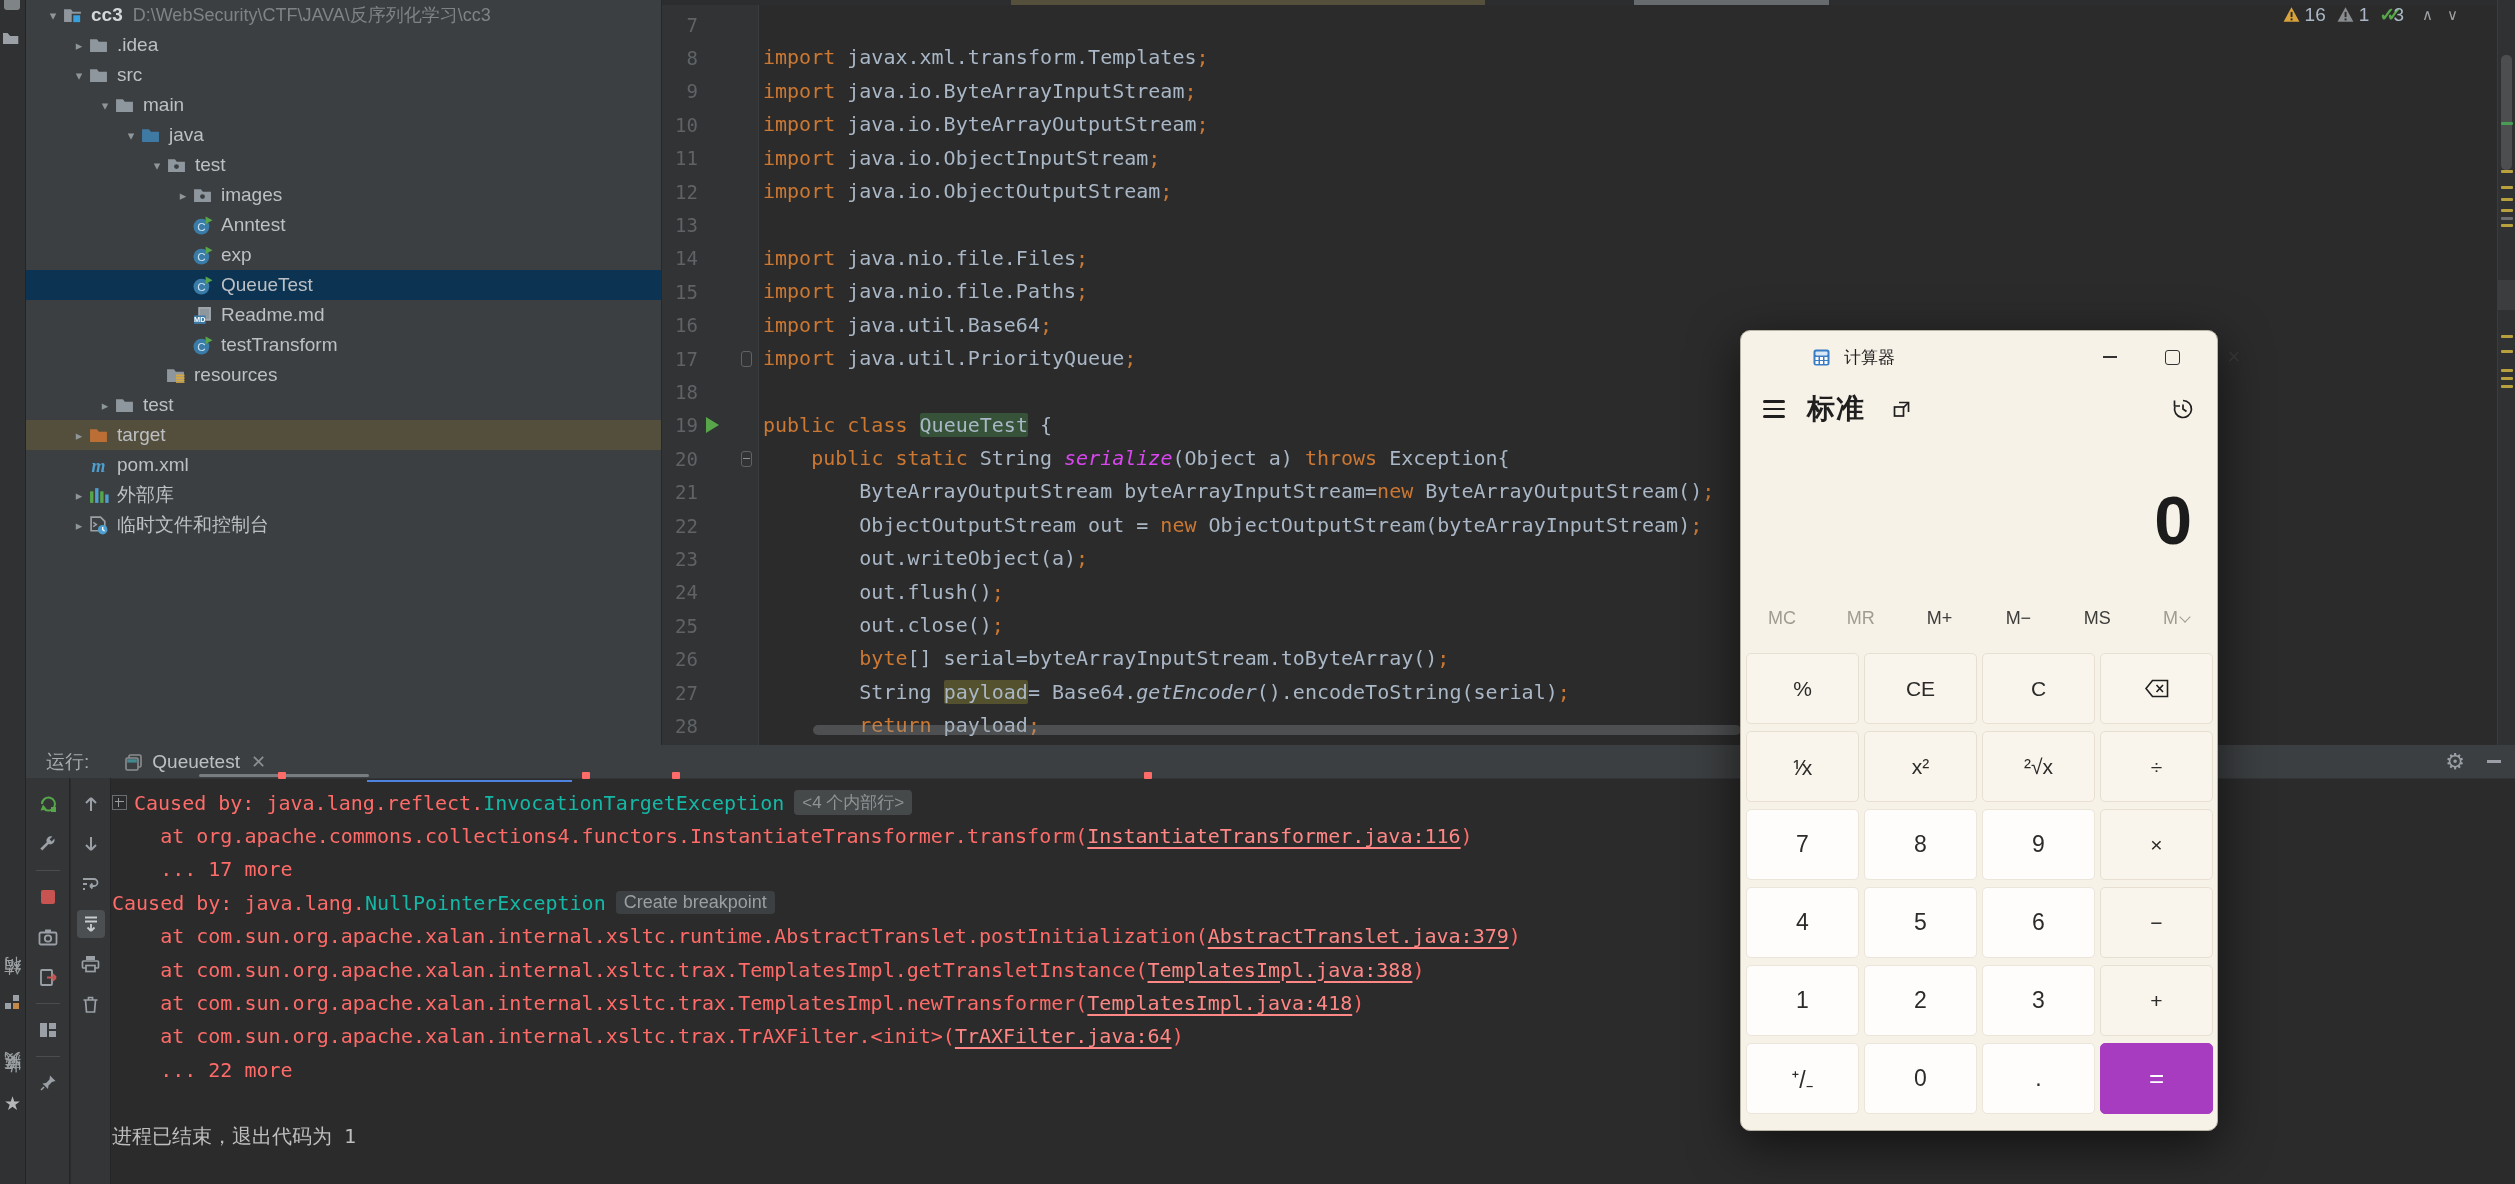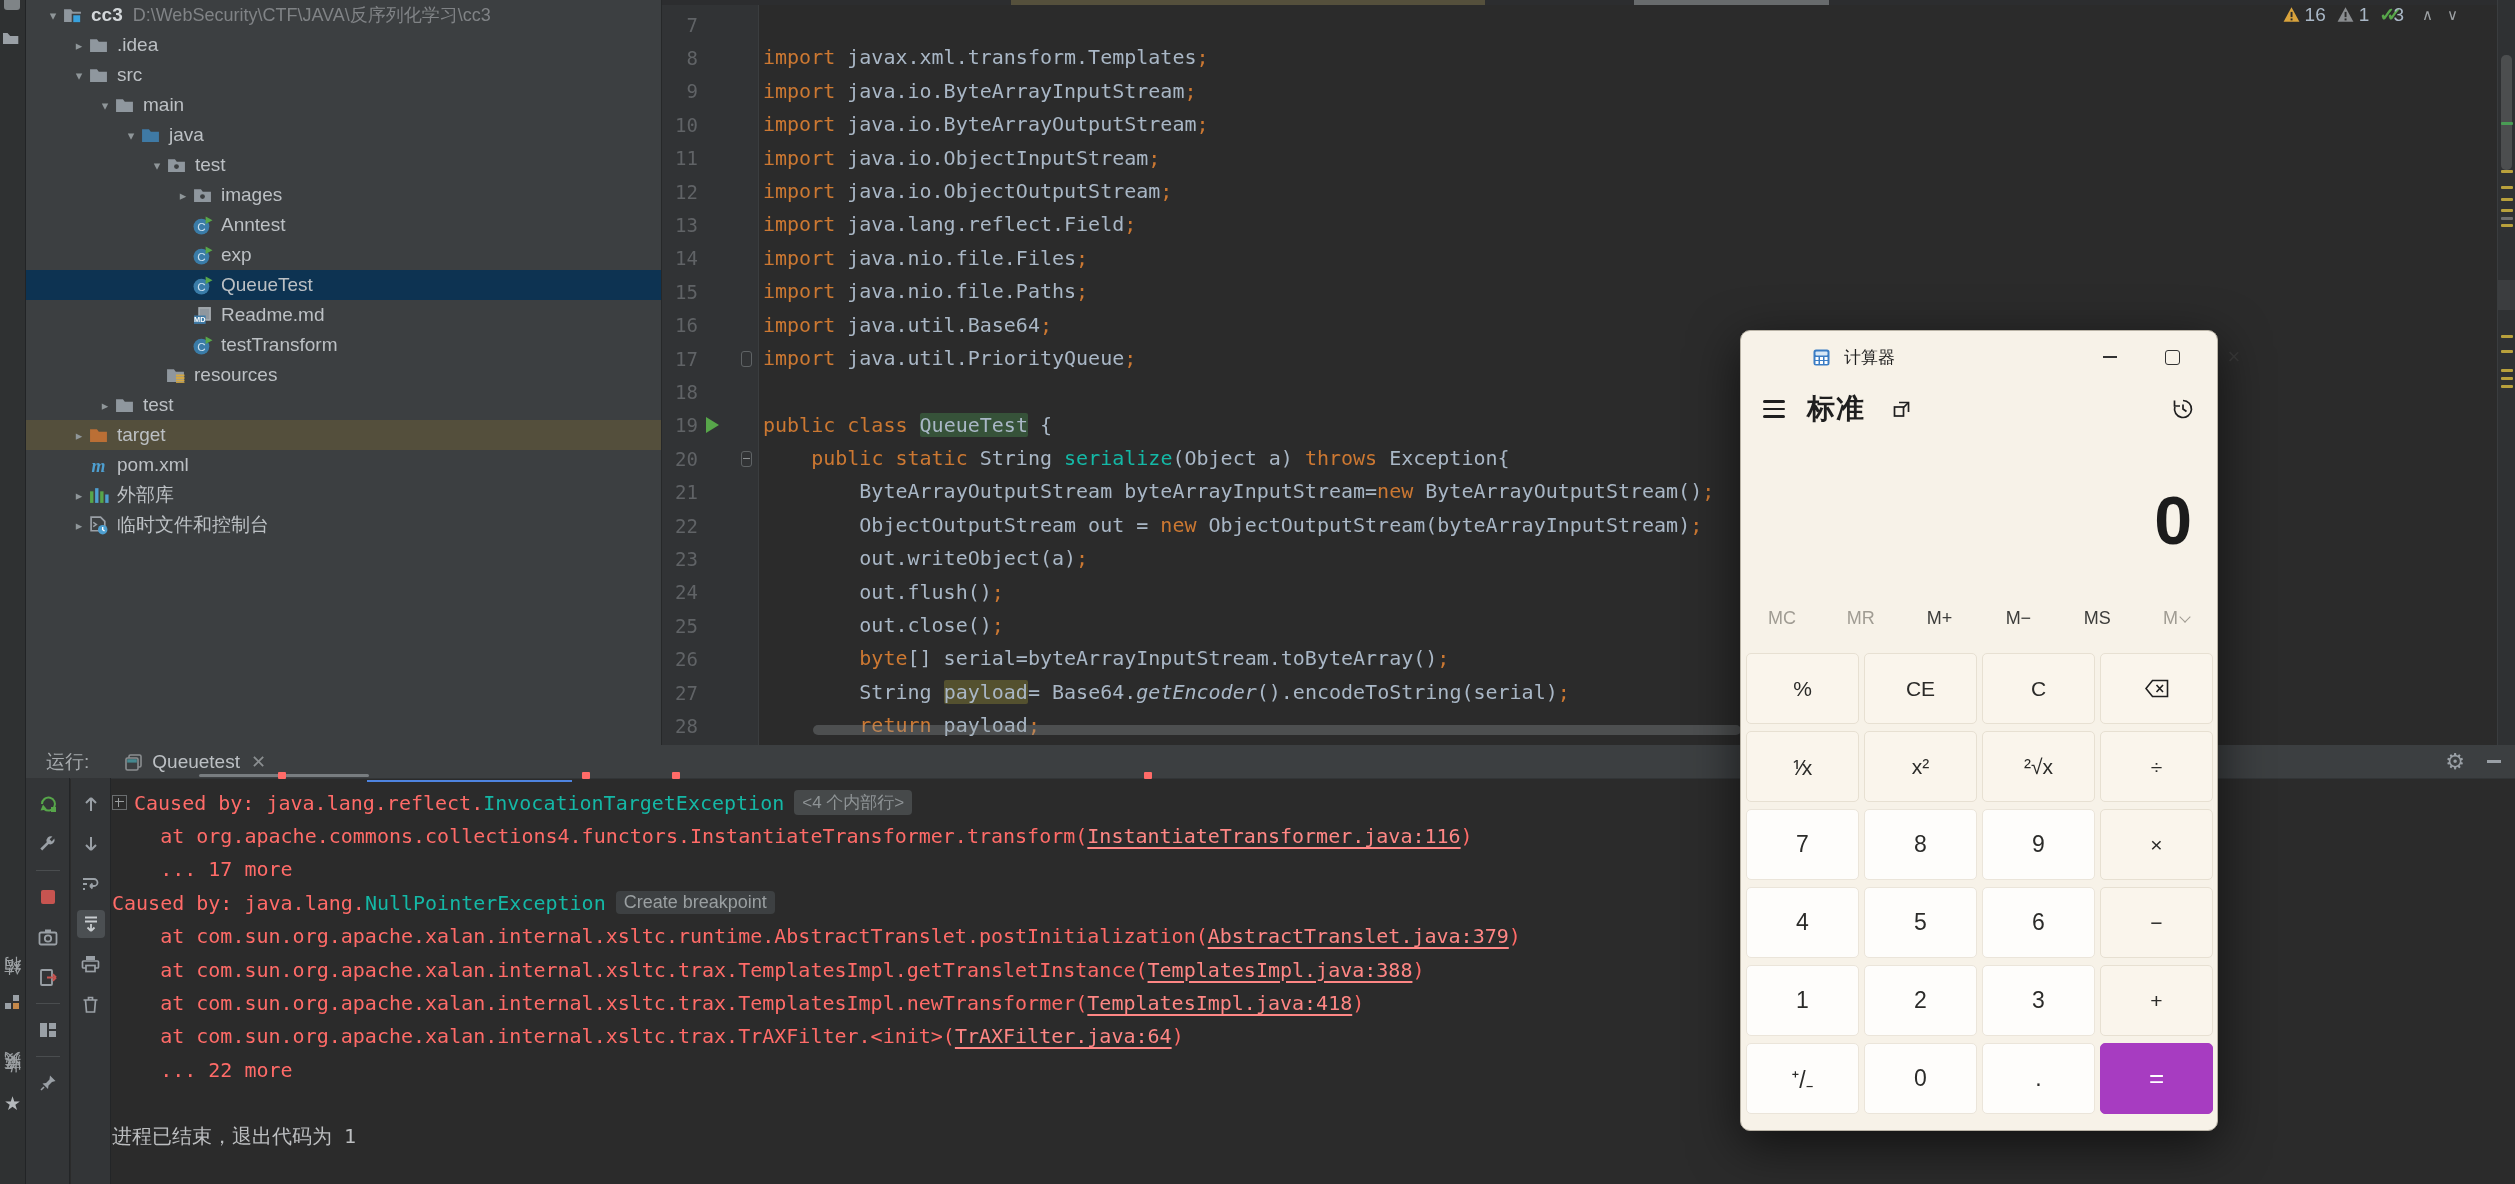--- a/index.html
+++ b/index.html
@@ -26,21 +26,21 @@
   .tabbar-remnant .seg-brown{position:absolute;left:349px;width:474px;top:0;height:5px;background:#55503c;}
   .tabbar-remnant .seg-grey{position:absolute;left:972px;width:195px;top:0;height:5px;background:#686b6d;}
   .gutter-bg{position:absolute;left:0;top:5px;width:96px;height:740px;background:#313335;border-right:1px solid #3a3d3f;}
   .code-rows{position:absolute;left:0;top:8px;width:100%;}
   .crow{height:33.4px;display:flex;align-items:center;}
   .crow .lnum{width:36px;flex:0 0 36px;text-align:right;color:#606366;font:19px "DejaVu Sans Mono",monospace;}
   .crow .gut{width:60px;flex:0 0 60px;position:relative;height:100%;}
   .crow pre{margin:0 0 0 5px;font:20px/33.4px "DejaVu Sans Mono",monospace;color:#a9b7c6;}
   .tok-k{color:#cc7832;}
   .tok-s{color:#cc7832;}
-  .tok-m{color:#14b8a6;}
+  .tok-m{color:#d946ef;font-style:italic;}
   .tok-cls{background:#365239;border-radius:2px;}
   .tok-hl{background:#54512f;border-radius:2px;}
   .tok-it{font-style:italic;}
   .run-arrow{position:absolute;left:8px;top:8px;width:0;height:0;border-left:13px solid #57a64a;border-top:8px solid transparent;border-bottom:8px solid transparent;}
   .fold-mark{position:absolute;right:6px;top:9px;width:9px;height:14px;border:1px solid #5f6365;border-radius:3px;}
   .fold-mark.minus::after{content:"";position:absolute;left:1px;right:1px;top:6px;height:1px;background:#8a8e90;}
   .hscroll{position:absolute;left:151px;top:725px;width:928px;height:10px;border-radius:5px;background:rgba(150,155,160,.32);}
   .right-stripe{position:absolute;right:0;top:0;width:18px;height:745px;background:#2f3133;border-left:1px solid #3a3d3f;}
   .right-stripe .thumb{position:absolute;left:3px;top:55px;width:11px;height:115px;background:rgba(255,255,255,.14);border-radius:5px;}
   .right-stripe .band{position:absolute;left:0;top:280px;width:18px;height:30px;background:rgba(255,255,255,.06);}
@@ -363,21 +363,20 @@
           <pre><span class="tok-k">import</span><span class="tok-d"> java.io.ObjectInputStream</span><span class="tok-s">;</span></pre>
         </div>
         <div class="crow">
           <span class="lnum">12</span>
           <span class="gut"></span>
           <pre><span class="tok-k">import</span><span class="tok-d"> java.io.ObjectOutputStream</span><span class="tok-s">;</span></pre>
         </div>
         <div class="crow">
           <span class="lnum">13</span>
           <span class="gut"></span>
-          <pre><span class="tok-k">import</span><span class="tok-d"> java.lang.reflect.Field</span><span class="tok-s">;</span></pre>
         </div>
         <div class="crow">
           <span class="lnum">14</span>
           <span class="gut"></span>
           <pre><span class="tok-k">import</span><span class="tok-d"> java.nio.file.Files</span><span class="tok-s">;</span></pre>
         </div>
         <div class="crow">
           <span class="lnum">15</span>
           <span class="gut"></span>
           <pre><span class="tok-k">import</span><span class="tok-d"> java.nio.file.Paths</span><span class="tok-s">;</span></pre>

